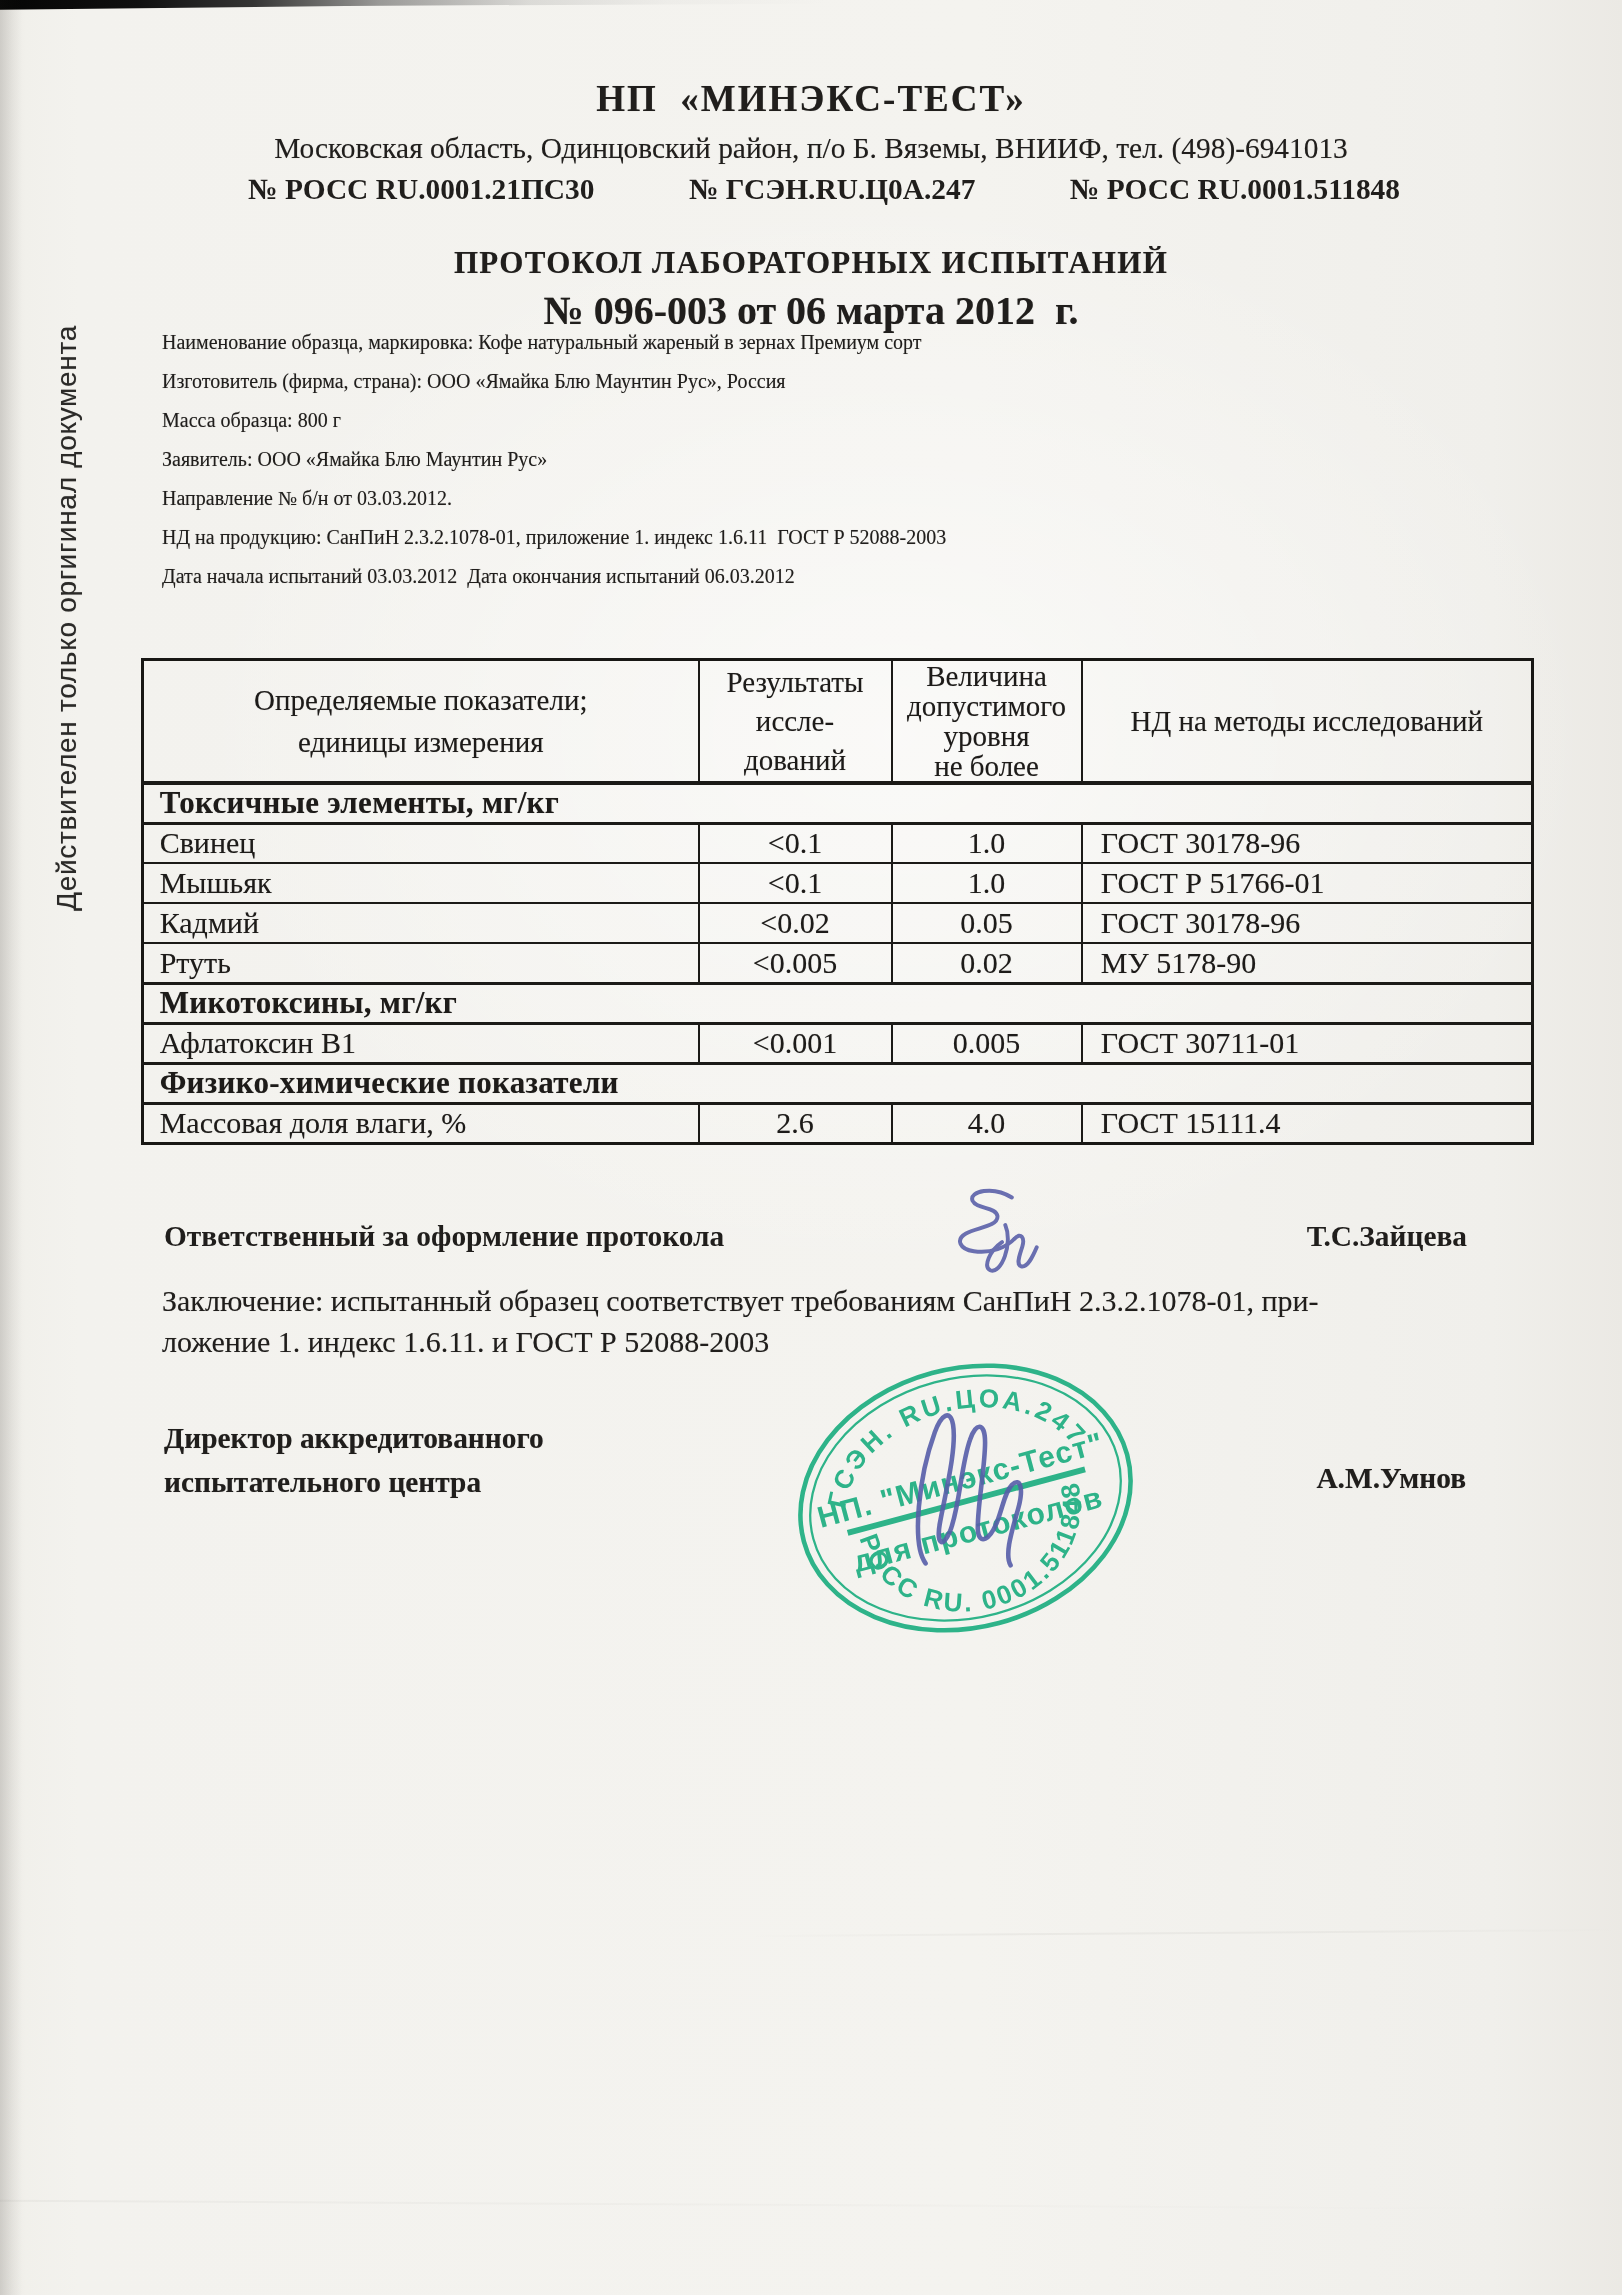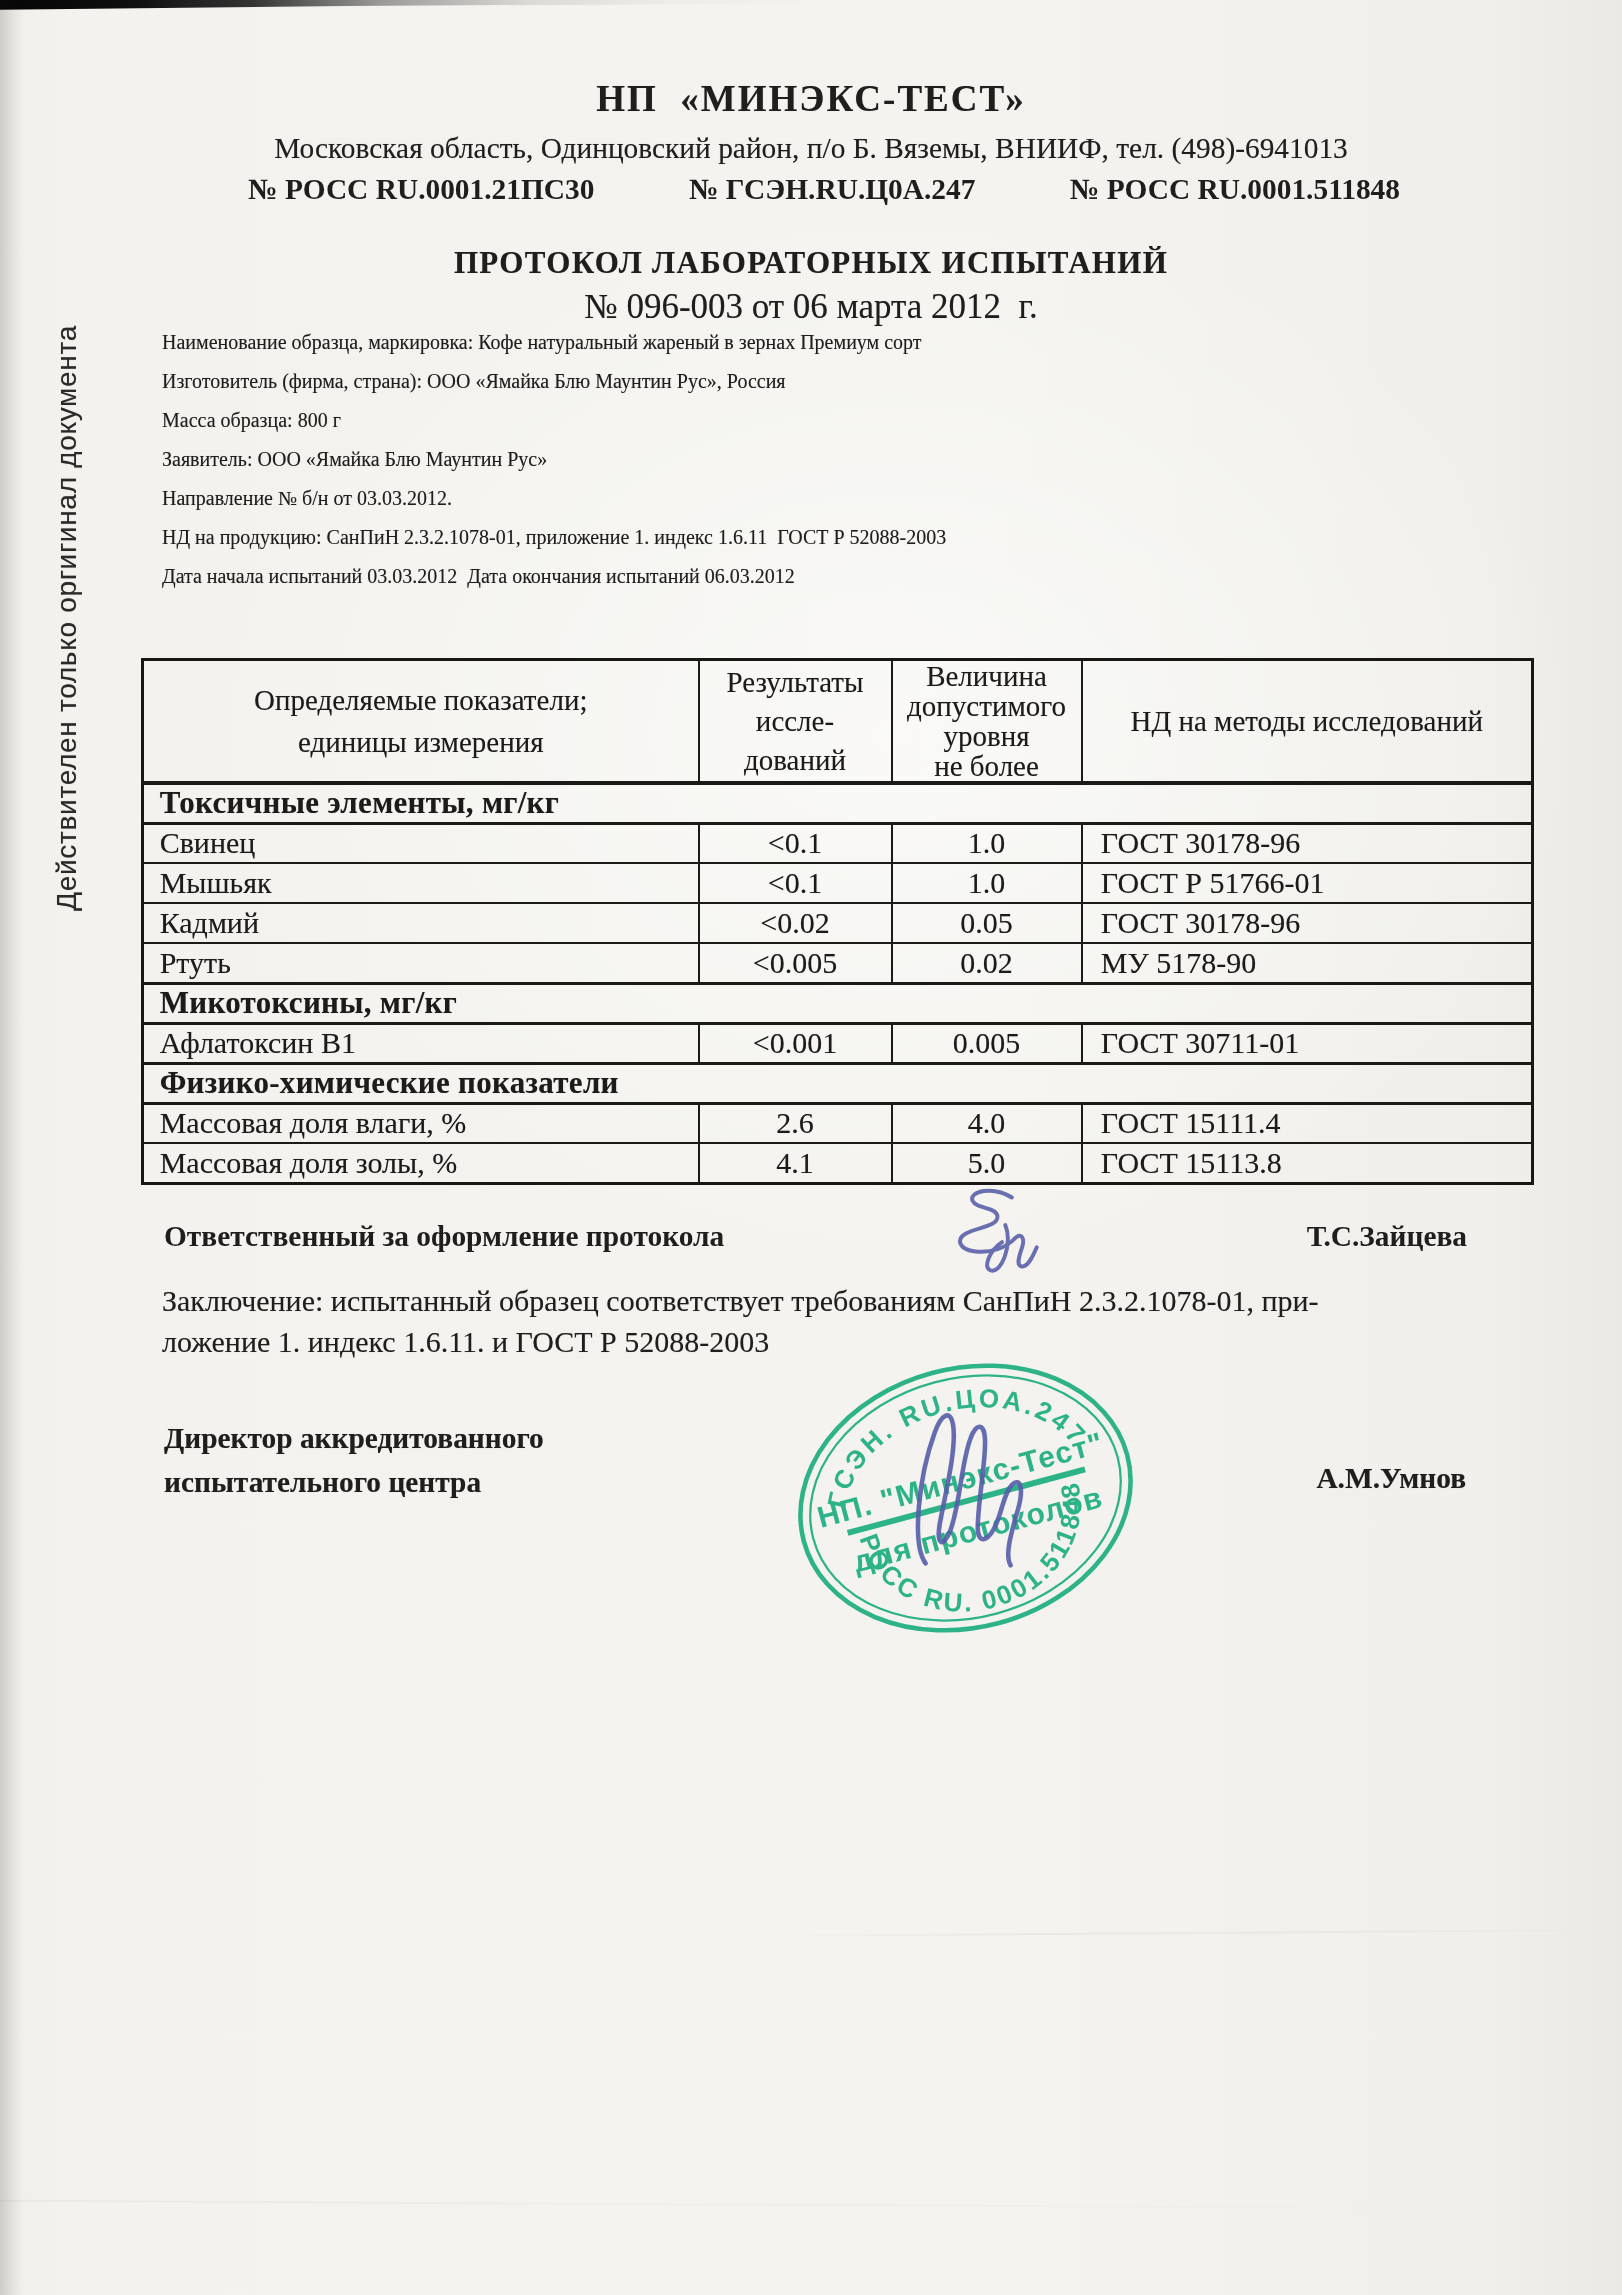--- a/index.html
+++ b/index.html
@@ -34,21 +34,21 @@
     white-space:nowrap;
     font-family:"Liberation Sans","DejaVu Sans",sans-serif;
     font-size:28px;letter-spacing:0.7px;color:#2b2a28;
   }
 
   .doc-header{position:absolute;left:113px;top:0;width:1396px;text-align:center;}
   .org-name{position:absolute;top:77px;width:100%;font-size:37px;font-weight:bold;letter-spacing:2px;white-space:pre;}
   .org-address{position:absolute;top:132px;width:100%;font-size:29.4px;}
   .cert-row{position:absolute;top:173px;left:135px;width:1152px;display:flex;justify-content:space-between;font-size:29.4px;font-weight:bold;}
   .protocol-title{position:absolute;top:245px;width:100%;font-size:31px;font-weight:bold;letter-spacing:1.3px;}
-  .protocol-number{position:absolute;top:287px;width:100%;font-size:35px;font-weight:normal;white-space:pre;}
+  .protocol-number{position:absolute;top:287px;width:100%;font-size:40px;font-weight:bold;white-space:pre;}
 
   .details{position:absolute;left:162px;top:323px;width:1348px;font-size:20px;line-height:39px;}
   .details .line{white-space:pre-wrap;}
 
   table.results{
     position:absolute;left:141px;top:658px;width:1390px;
     border-collapse:collapse;table-layout:fixed;
     font-size:30px;color:#1d1b19;
     border:3.3px solid #181714;
   }
@@ -181,26 +181,20 @@
         </tr>
         <tr class="section-row">
           <td colspan="4" class="c1">Физико-химические показатели</td>
         </tr>
         <tr>
           <td class="c1">Массовая доля влаги, %</td>
           <td class="c2">2.6</td>
           <td class="c3">4.0</td>
           <td class="c4">ГОСТ 15111.4</td>
         </tr>
-        <tr>
-          <td class="c1">Массовая доля золы, %</td>
-          <td class="c2">4.1</td>
-          <td class="c3">5.0</td>
-          <td class="c4">ГОСТ 15113.8</td>
-        </tr>
       </tbody>
   </table>
 
   <div class="responsible-row">
     <span>Ответственный за оформление протокола</span>
     <span>Т.С.Зайцева</span>
   </div>
 
   <svg class="sig-small" viewBox="0 0 200 160">
     <g fill="none" stroke="#575da8" stroke-width="6" stroke-linecap="round" stroke-linejoin="round" opacity=".88">

